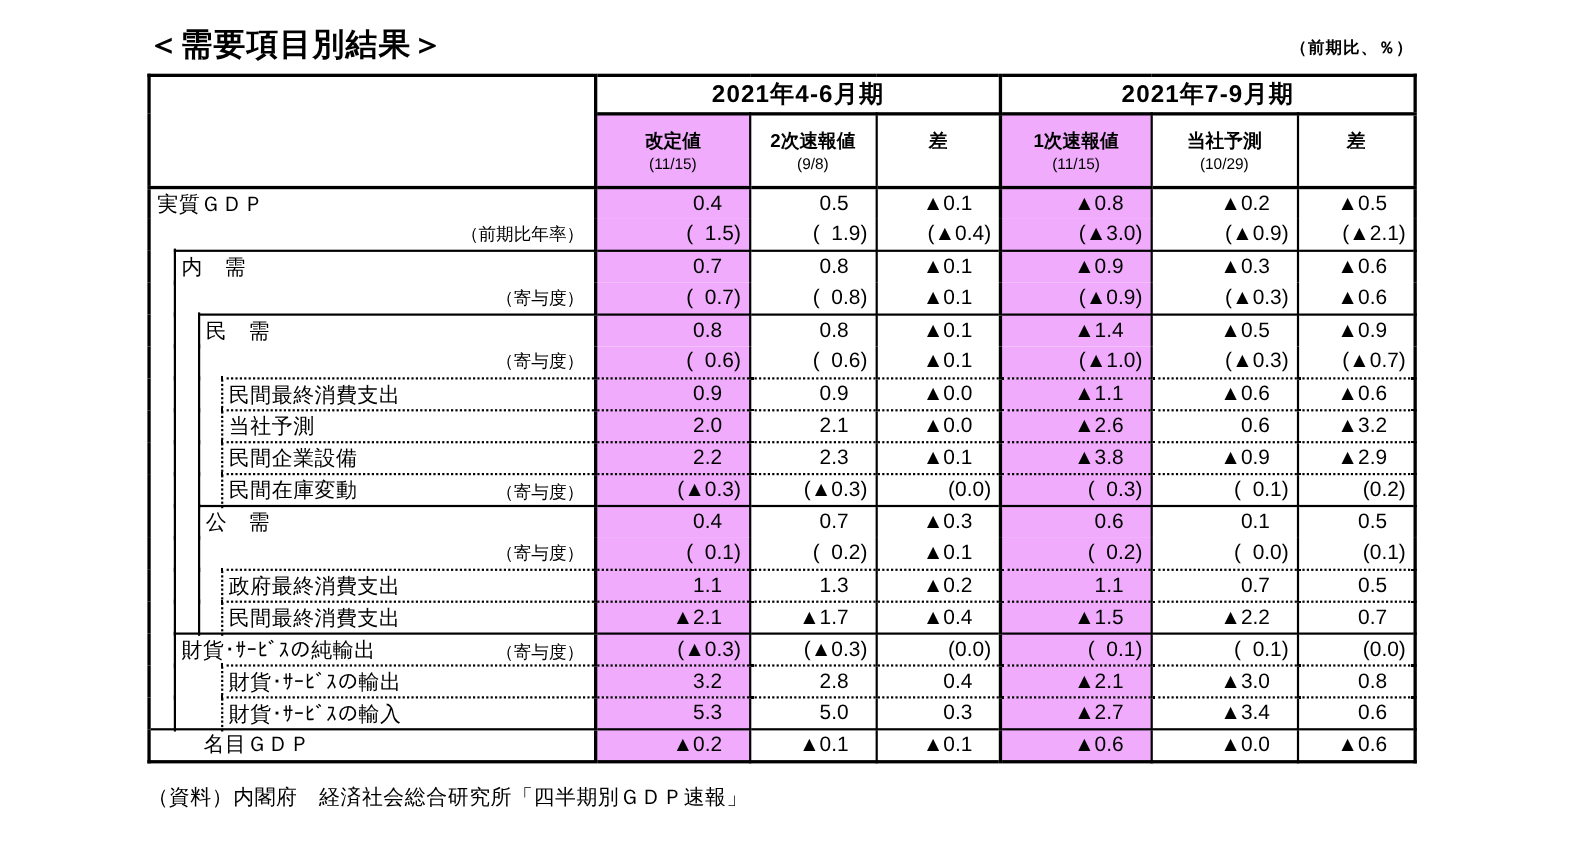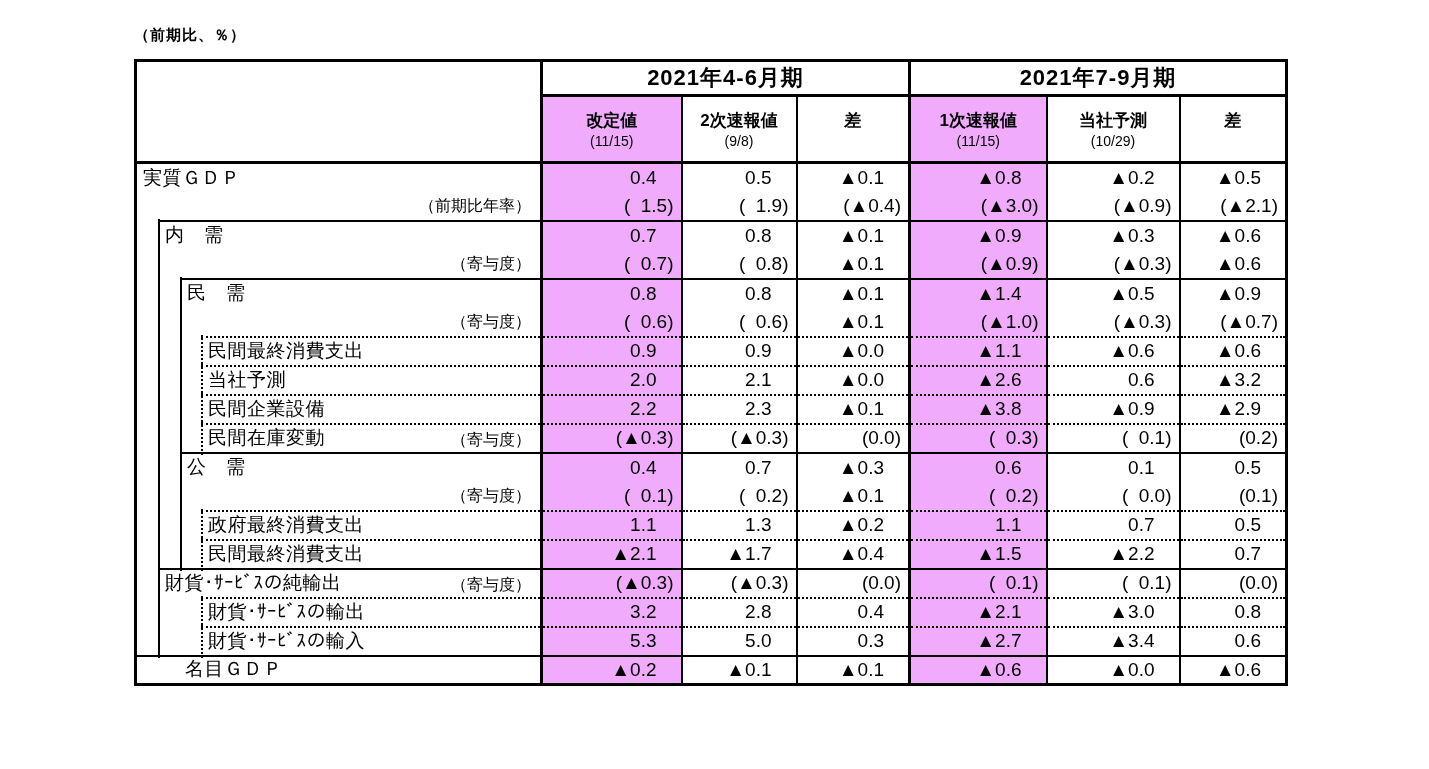--- a/index.html
+++ b/index.html
@@ -48,20 +48,21 @@
   td.bs{border-bottom:2px solid #000;}
   td.bd{border-bottom:2px dotted #000;}
 
   .source-note{margin-top:18px;font-size:19px;letter-spacing:0.5px;}
 </style>
 </head>
 <body>
 
 <div class="page">
   <div class="top-row">
+    <div class="title">＜需要項目別結果＞</div>
     <div class="unit-note">（前期比、％）</div>
   </div>
 
   <table class="gdp">
     <colgroup>
       <col style="width:406px">
         <col style="width:140px">
         <col style="width:115px">
       <col style="width:113px">
         <col style="width:137px">
@@ -380,13 +381,14 @@
           <td class="v c0 hl pr">▲0.2</td>
           <td class="v c1 pr">▲0.1</td>
           <td class="v c2 pr">▲0.1</td>
           <td class="v c3 hl pr">▲0.6</td>
           <td class="v c4 pr">▲0.0</td>
           <td class="v c5 pr">▲0.6</td>
         </tr>
       </tbody>
   </table>
 
+  <div class="source-note">（資料）内閣府　経済社会総合研究所「四半期別ＧＤＰ速報」</div>
 </div>
 
 </body></html>

